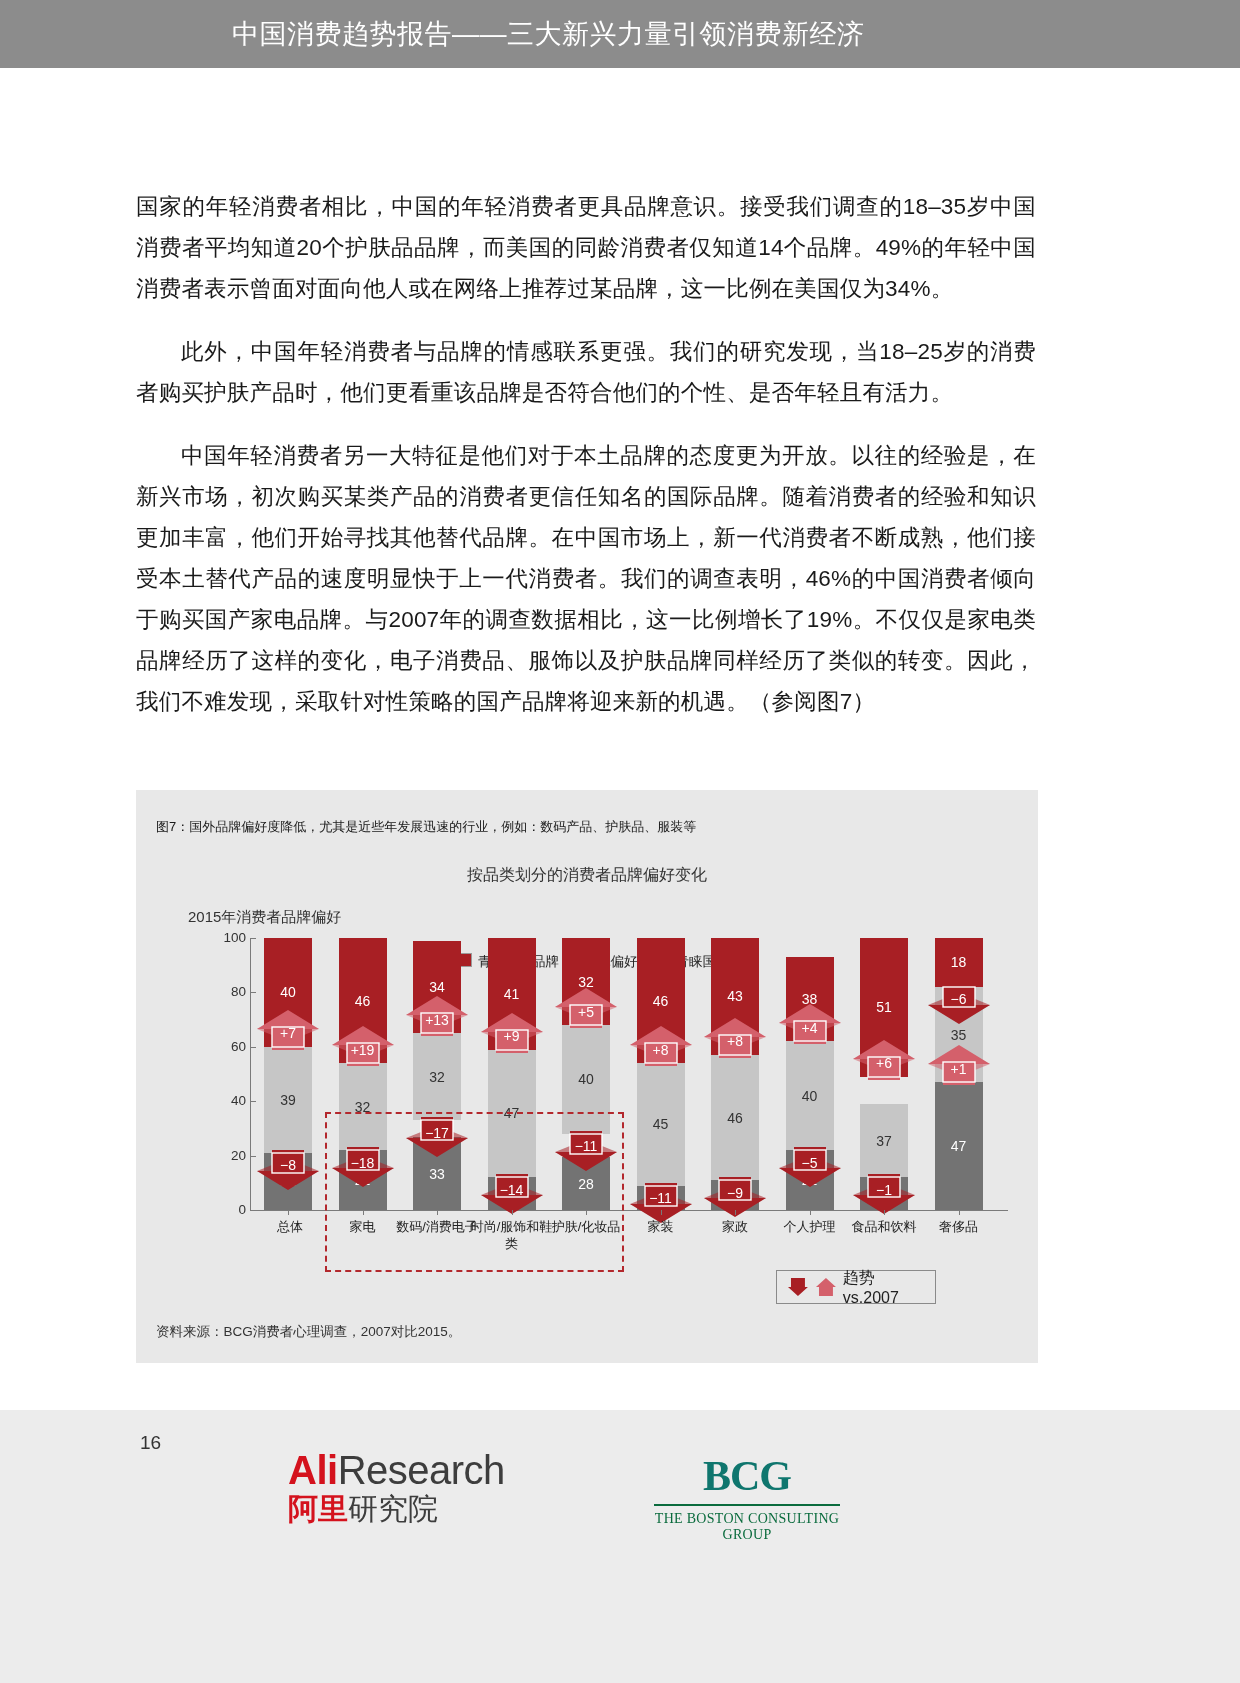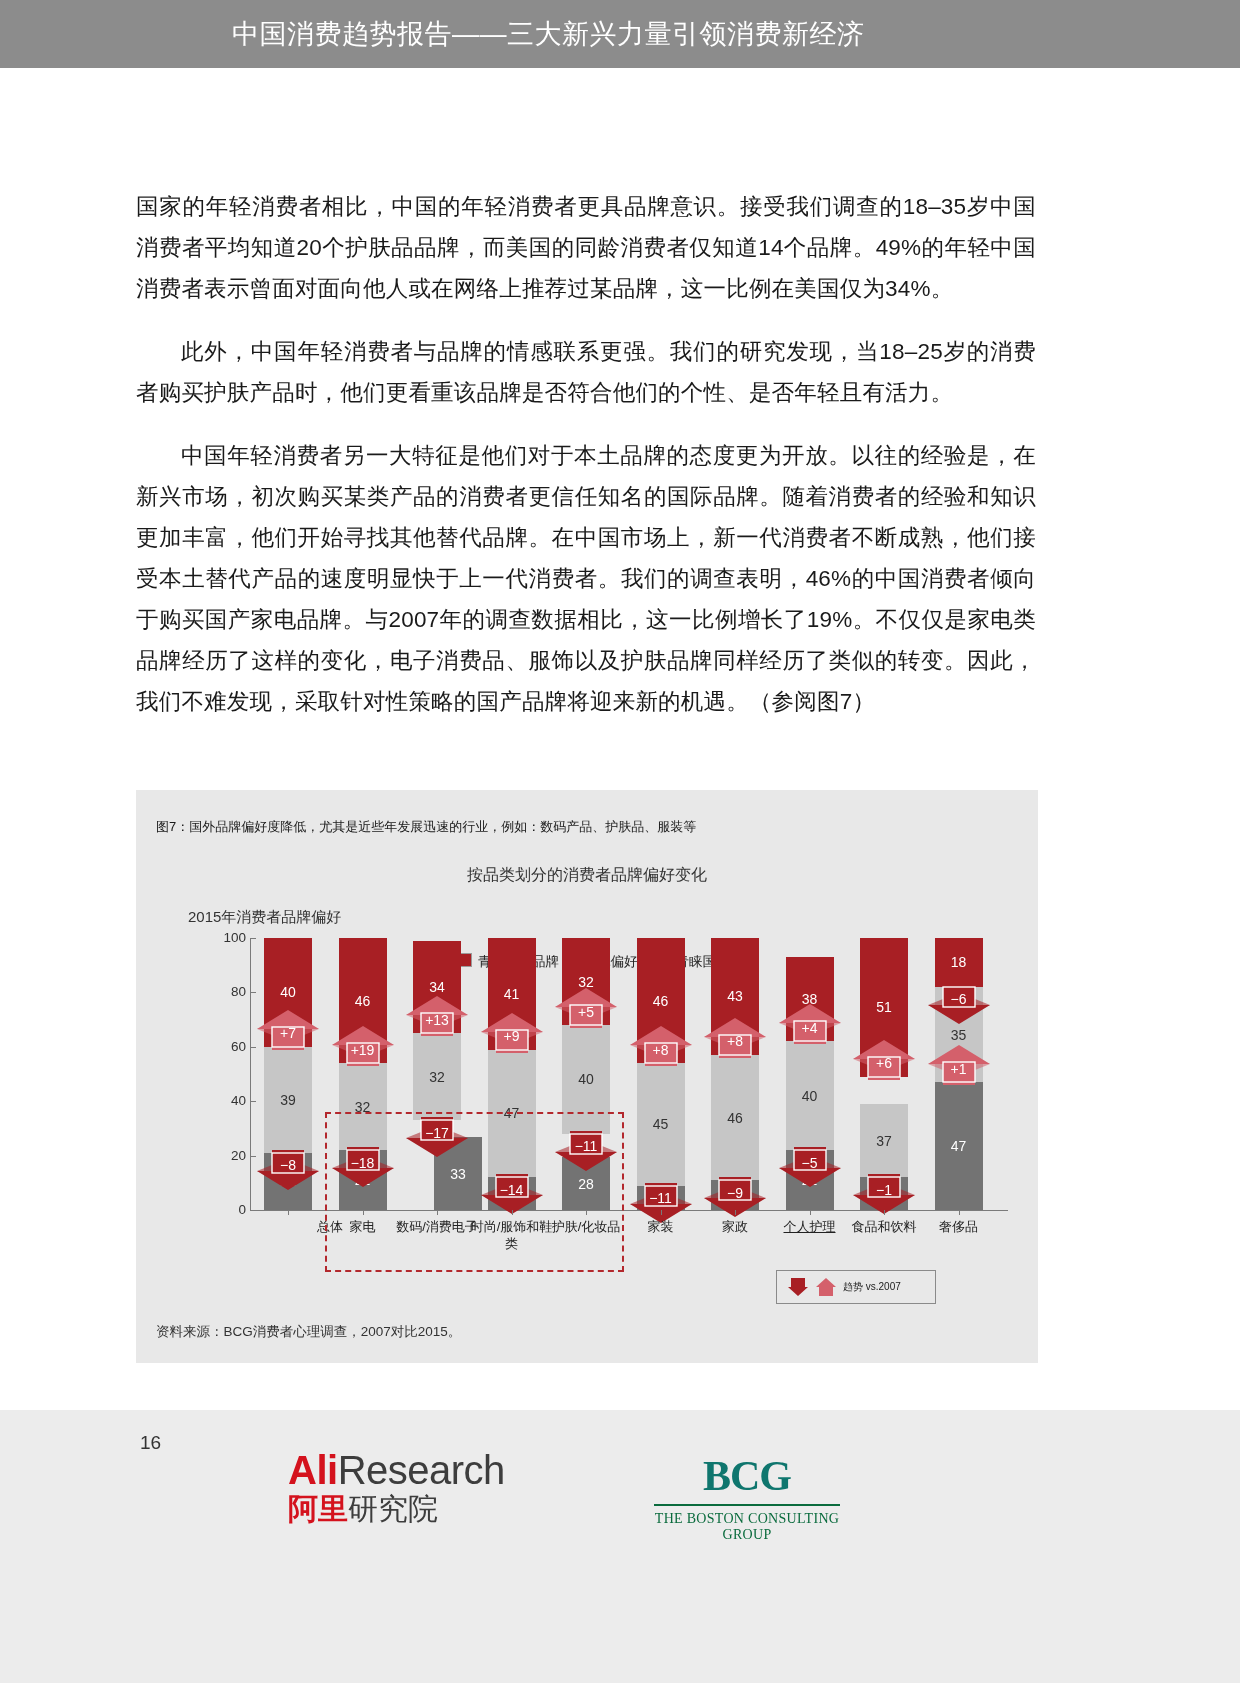--- a/index.html
+++ b/index.html
@@ -140,21 +140,21 @@
   
   .trend-legend {
     position: absolute;
     left: 640px; top: 480px;
     width: 160px; height: 34px;
     background: #e8e8e8;
     border: 1px solid #8a8a8a;
     display: flex; align-items: center; gap: 6px;
     padding-left: 10px;
   }
-  .trend-legend .lbl { font-size: 10px; color: #222; }
+  .trend-legend .lbl { font-size: 16px; color: #222; }
   .source-note {
     position: absolute; left: 20px; top: 533px;
     font-size: 13.5px; color: #333;
   }
 
   
   .footer-band {
     position: absolute; left: 0; top: 1410px; width: 1240px; height: 273px;
     background: #ececec;
   }
@@ -268,21 +268,21 @@
           <div class="arrow-badge down" style="bottom: 21.84px;">
             <svg width="64" height="42" viewBox="0 0 64 42">
               <path d="M16 1 L48 1 L48 22 L63 22 L32 41 L1 22 L16 22 Z" fill="#a81f24"></path>
               <path d="M1 22 L16 16 L16 28 Z M63 22 L48 16 L48 28 Z" fill="#a81f24" opacity="0.55"></path>
               <rect x="16" y="4" width="32" height="20" fill="#a81f24" stroke="#ffffff" stroke-width="1.4"></rect>
             </svg>
             <span class="val">−18</span>
           </div>
         </div>
         <div class="bargroup" style="left: 155px;">
-          <div class="seg seg-intl" style="height: 73px; bottom: 0px; margin-left: 21px;">33</div>
+          <div class="seg seg-intl" style="height: 73px; bottom: 0px;">33</div>
           <div class="seg seg-none" style="height: 87.04px; bottom: 89.76px;">32</div>
           <div class="seg seg-local" style="height: 92.48px; bottom: 176.8px;">34</div>
           <div class="arrow-badge up" style="bottom: 172.8px;">
             <svg width="64" height="42" viewBox="0 0 64 42">
               <path d="M32 1 L63 20 L48 20 L48 41 L16 41 L16 20 L1 20 Z" fill="#d4606b"></path>
               <path d="M1 20 L16 14 L16 26 Z M63 20 L48 14 L48 26 Z" fill="#d4606b" opacity="0.55"></path>
               <rect x="16" y="18" width="32" height="20" fill="#d4606b" stroke="#ffffff" stroke-width="1.4"></rect>
             </svg>
             <span class="val">+13</span>
           </div>
@@ -437,35 +437,35 @@
             <svg width="64" height="42" viewBox="0 0 64 42">
               <path d="M32 1 L63 20 L48 20 L48 41 L16 41 L16 20 L1 20 Z" fill="#d4606b"></path>
               <path d="M1 20 L16 14 L16 26 Z M63 20 L48 14 L48 26 Z" fill="#d4606b" opacity="0.55"></path>
               <rect x="16" y="18" width="32" height="20" fill="#d4606b" stroke="#ffffff" stroke-width="1.4"></rect>
             </svg>
             <span class="val">+1</span>
           </div>
         </div>
       </div>
     <div id="xlabels">
-        <div class="xlabel" style="left: 69px; text-align: right;">总体</div>
+        <div class="xlabel" style="left: 59px;">总体</div>
         <div class="xtick" style="left: 100px;"></div>
         <div class="xlabel" style="left: 131.5px;">家电</div>
         <div class="xtick" style="left: 174.5px;"></div>
         <div class="xlabel" style="left: 206px;">数码/消费电子</div>
         <div class="xtick" style="left: 249px;"></div>
         <div class="xlabel" style="left: 280.5px;">时尚/服饰和鞋类</div>
         <div class="xtick" style="left: 323.5px;"></div>
         <div class="xlabel" style="left: 355px;">护肤/化妆品</div>
         <div class="xtick" style="left: 398px;"></div>
         <div class="xlabel" style="left: 429.5px;">家装</div>
         <div class="xtick" style="left: 472.5px;"></div>
         <div class="xlabel" style="left: 504px;">家政</div>
         <div class="xtick" style="left: 547px;"></div>
-        <div class="xlabel" style="left: 578.5px; text-decoration: underline;">个人护理</div>
+        <div class="xlabel" style="left: 578.5px;">个人护理</div>
         <div class="xtick" style="left: 621.5px;"></div>
         <div class="xlabel" style="left: 653px;">食品和饮料</div>
         <div class="xtick" style="left: 696px;"></div>
         <div class="xlabel" style="left: 727.5px;">奢侈品</div>
         <div class="xtick" style="left: 770.5px;"></div>
       </div>
     <div class="dashed-box" id="dashed-box" style="left: 136.5px; width: 299.5px; top: 174.08px; height: 159.92px;"></div>
   </div>
 
   <div class="trend-legend">

